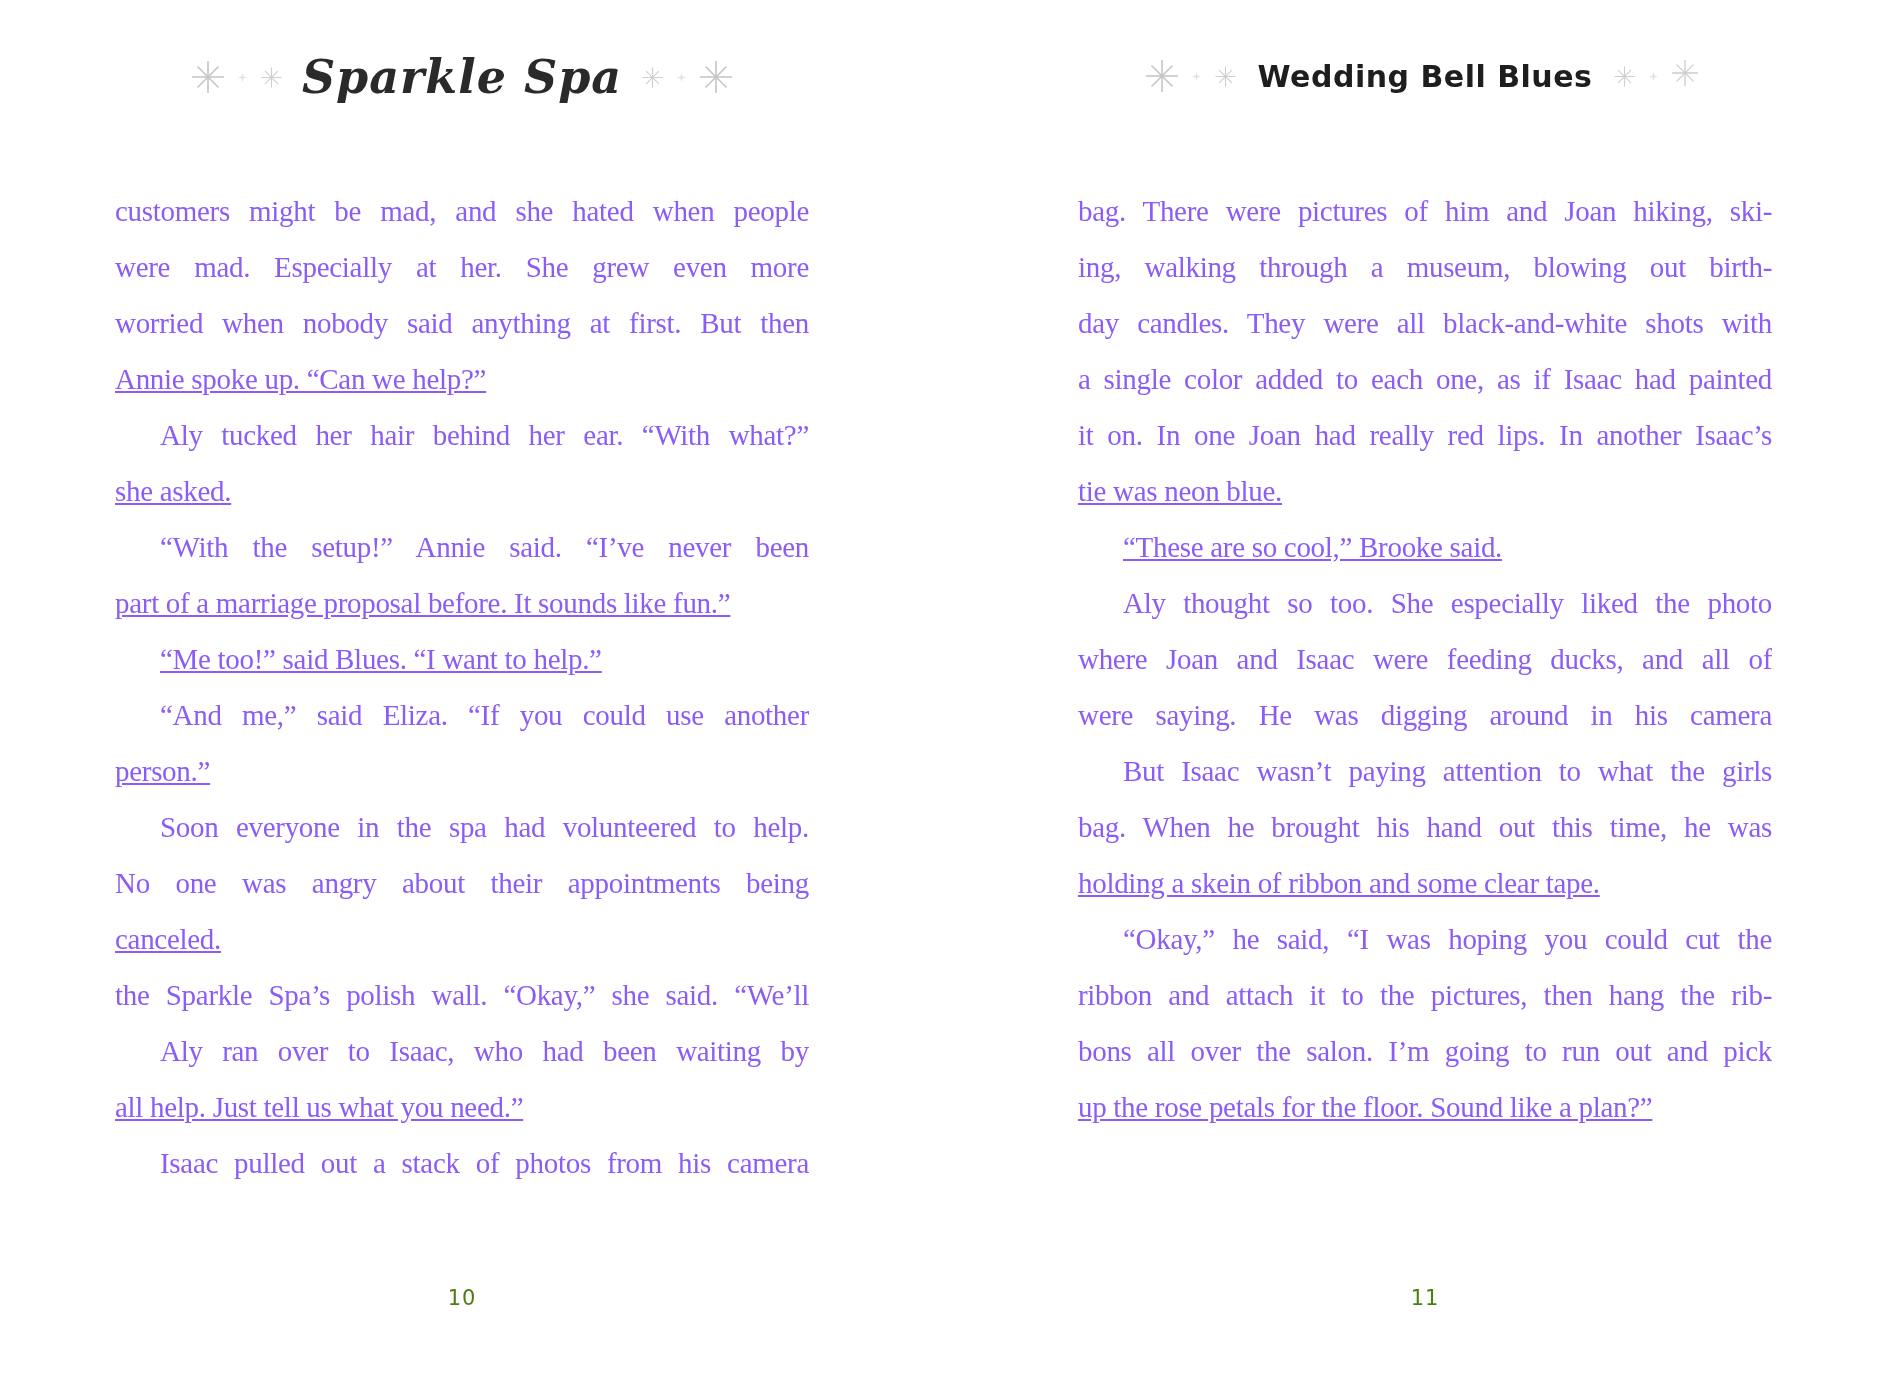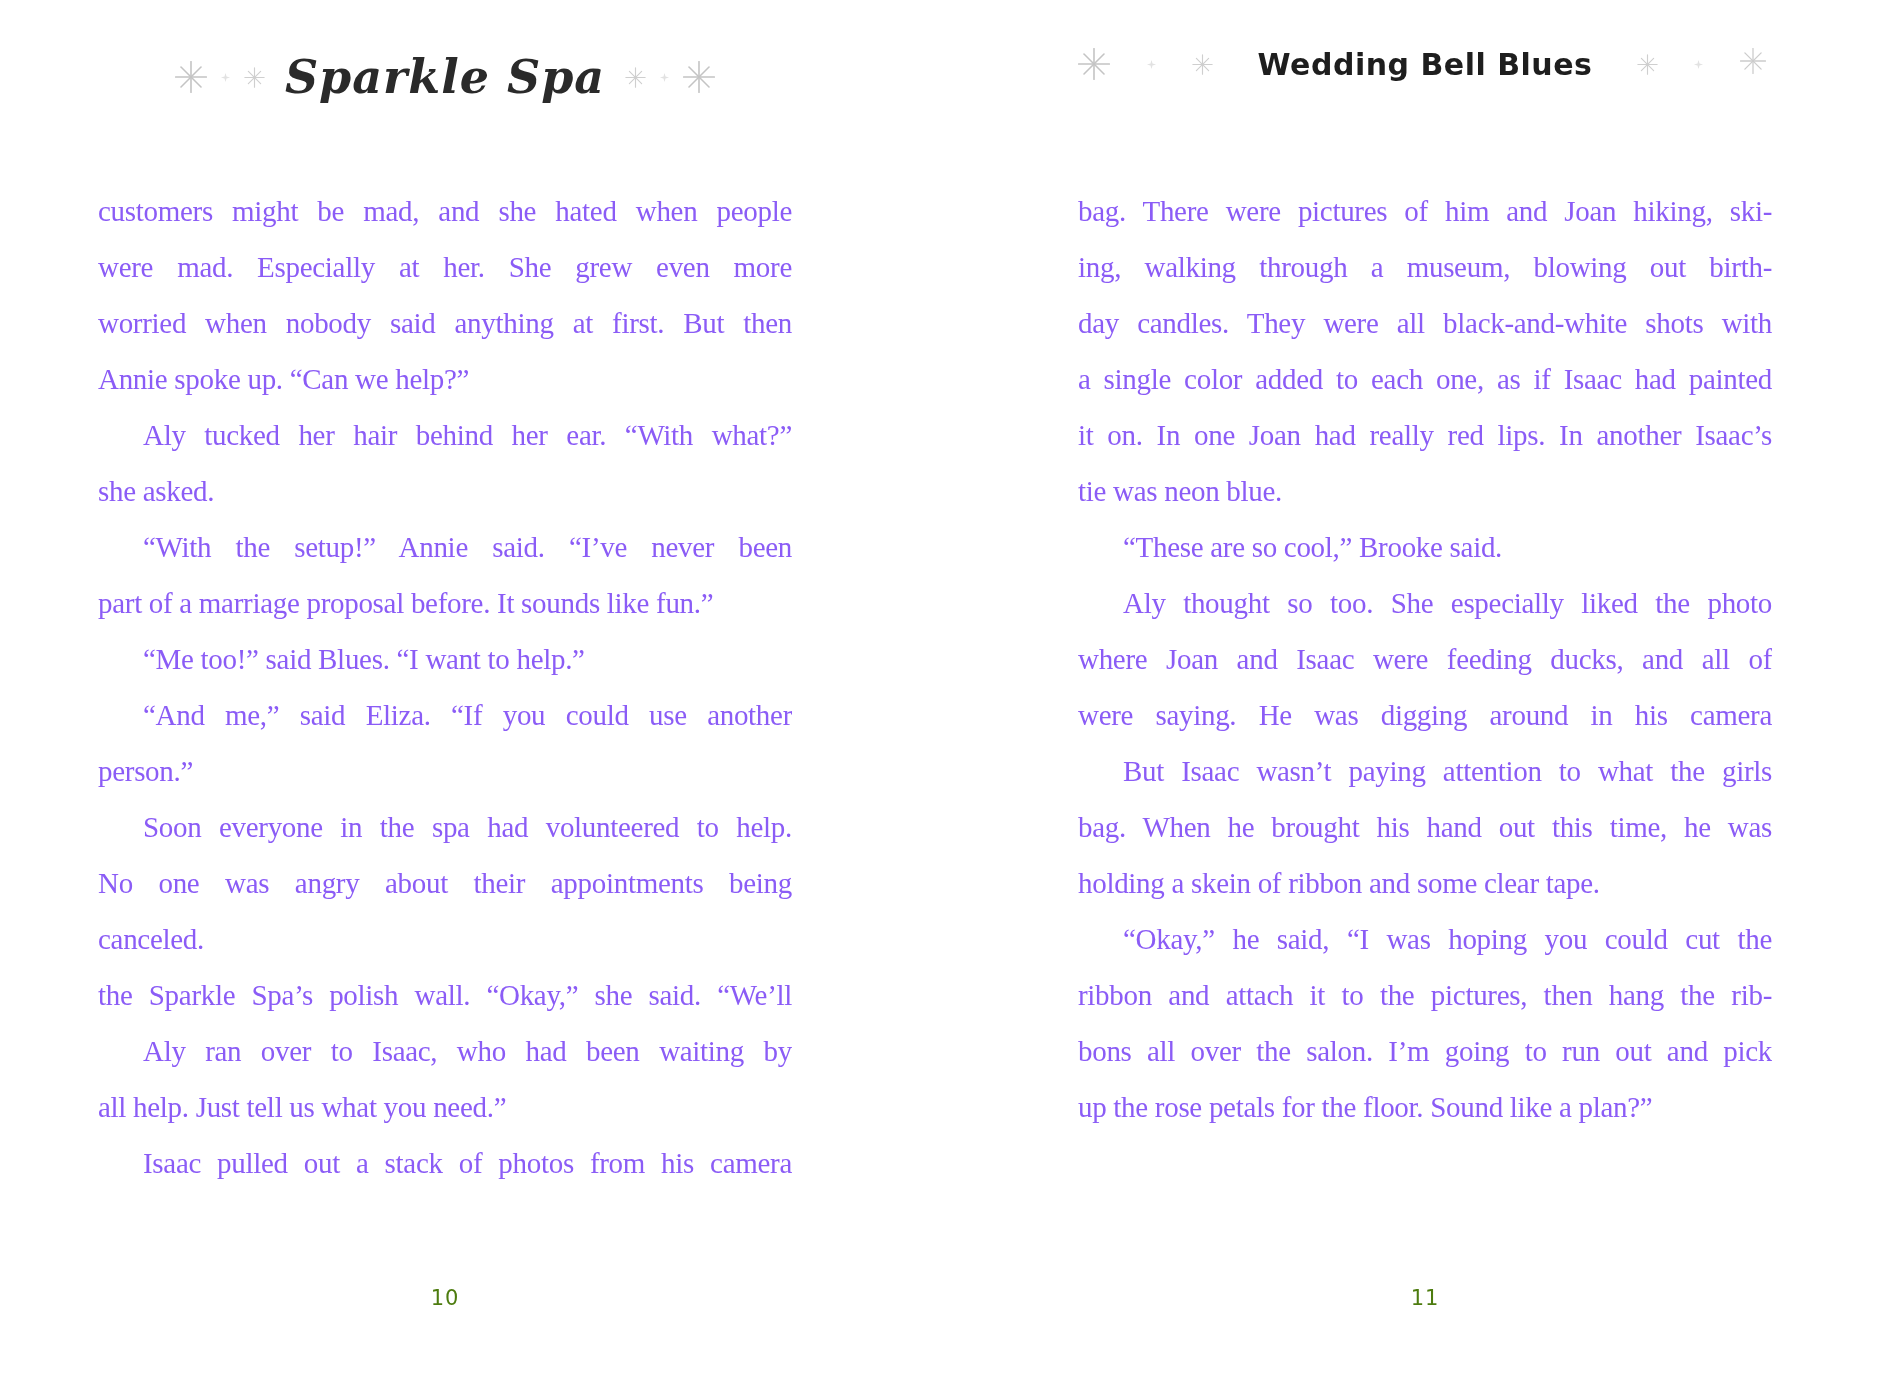--- a/index.html
+++ b/index.html
@@ -13,33 +13,33 @@
     height: 1396px;
     overflow: hidden;
     font-family: "Liberation Serif", serif;
   }
   .page {
     position: absolute;
     top: 0;
     height: 1396px;
     width: 694px;
   }
-  .page-left  { left: 98px; }
+  .page-left  { left: 115px; }
   .page-right { left: 1078px; }
 
   .page-header {
     position: absolute;
     left: 0;
     right: 0;
     display: flex;
     align-items: center;
     justify-content: center;
   }
   .page-left  .page-header { top: 42px; height: 70px; }
-  .page-right .page-header { top: 38px; height: 52px; justify-content: space-between; }
+  .page-right .page-header { top: 50px; height: 52px; }
 
   .book-title {
     font-family: "DejaVu Serif", serif;
     font-style: italic;
     font-size: 46px;
     color: #2a2a2a;
     letter-spacing: 1px;
     margin: 0 20px;
     white-space: nowrap;
   }
@@ -74,20 +74,21 @@
     letter-spacing: -0.3px;
     color: #8b5cf6;
     text-align: justify;
     text-align-last: justify;
     white-space: normal;
     overflow: hidden;
   }
   .line.last {
     text-align: left;
     text-align-last: left;
+    text-decoration: underline;
   }
   .line.indent { padding-left: 45px; }
 
   .folio {
     position: absolute;
     top: 1286px;
     left: 0;
     width: 694px;
     text-align: center;
     font-family: "DejaVu Sans", sans-serif;

